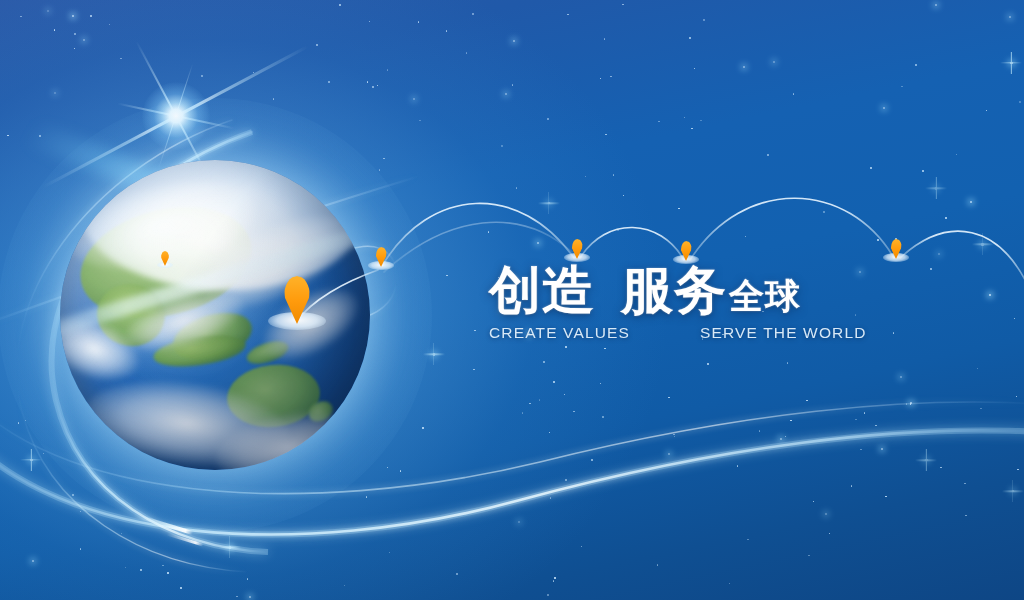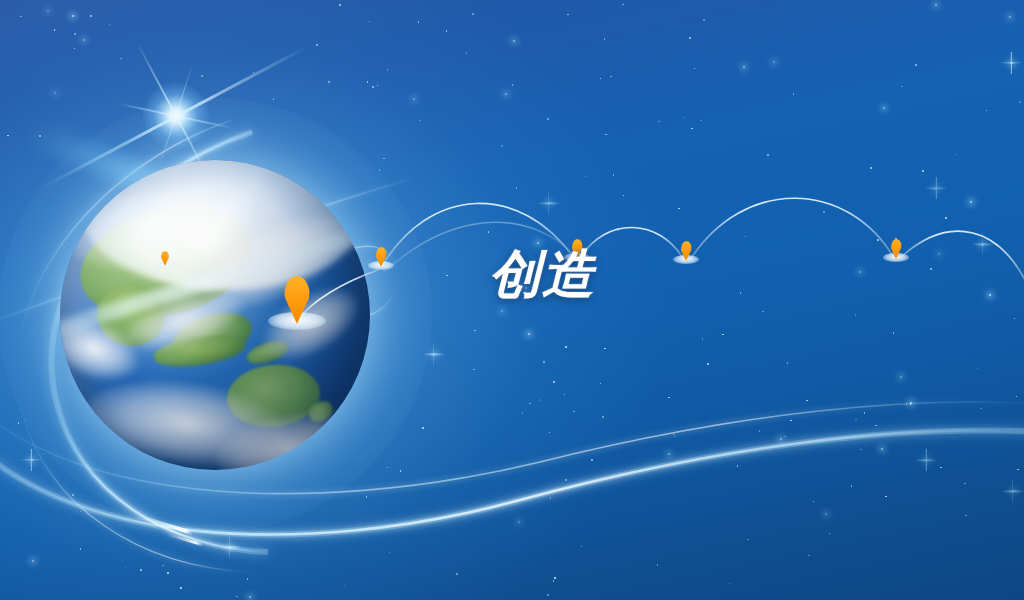--- a/index.html
+++ b/index.html
@@ -224,24 +224,23 @@
   }
   .pin.big .disc { width: 58px; height: 18px; margin-left: -29px; }
   .pin.big .drop { width: 26px; height: 48px; margin-left: -13px; bottom: 6px; }
   .pin.tiny .disc { width: 16px; height: 6px; margin-left: -8px; }
   .pin.tiny .drop { width: 8px; height: 15px; margin-left: -4px; bottom: 2px; }
 
   
   #slogan {
     position: absolute;
     left: 489px;
-    top: 248px;
+    top: 264px;
     width: 420px;
     pointer-events: auto;
-    font-style: italic;
   }
   .line-cn {
     display: flex;
     align-items: baseline;
     white-space: nowrap;
     color: #ffffff;
     font-family: "DejaVu Sans", "Liberation Sans", sans-serif;
     font-weight: bold;
     text-shadow:
       0 0 2px rgba(255,255,255,0.5),
@@ -626,16 +625,22 @@
       </div>
     </div>
 
   <div id="comet"></div>
   <div id="comet2"></div>
 
   <div id="slogan">
     <div class="line-cn">
       <span class="cn-big">创造</span>
       <span class="gap"></span>
+      <span class="cn-big">服务</span>
+      <span class="cn-small">全球</span>
+    </div>
+    <div class="line-en">
+      <span class="en-left">CREATE VALUES</span>
+      <span class="en-right">SERVE THE WORLD</span>
     </div>
   </div>
 
 </div>
 
 </body></html>

